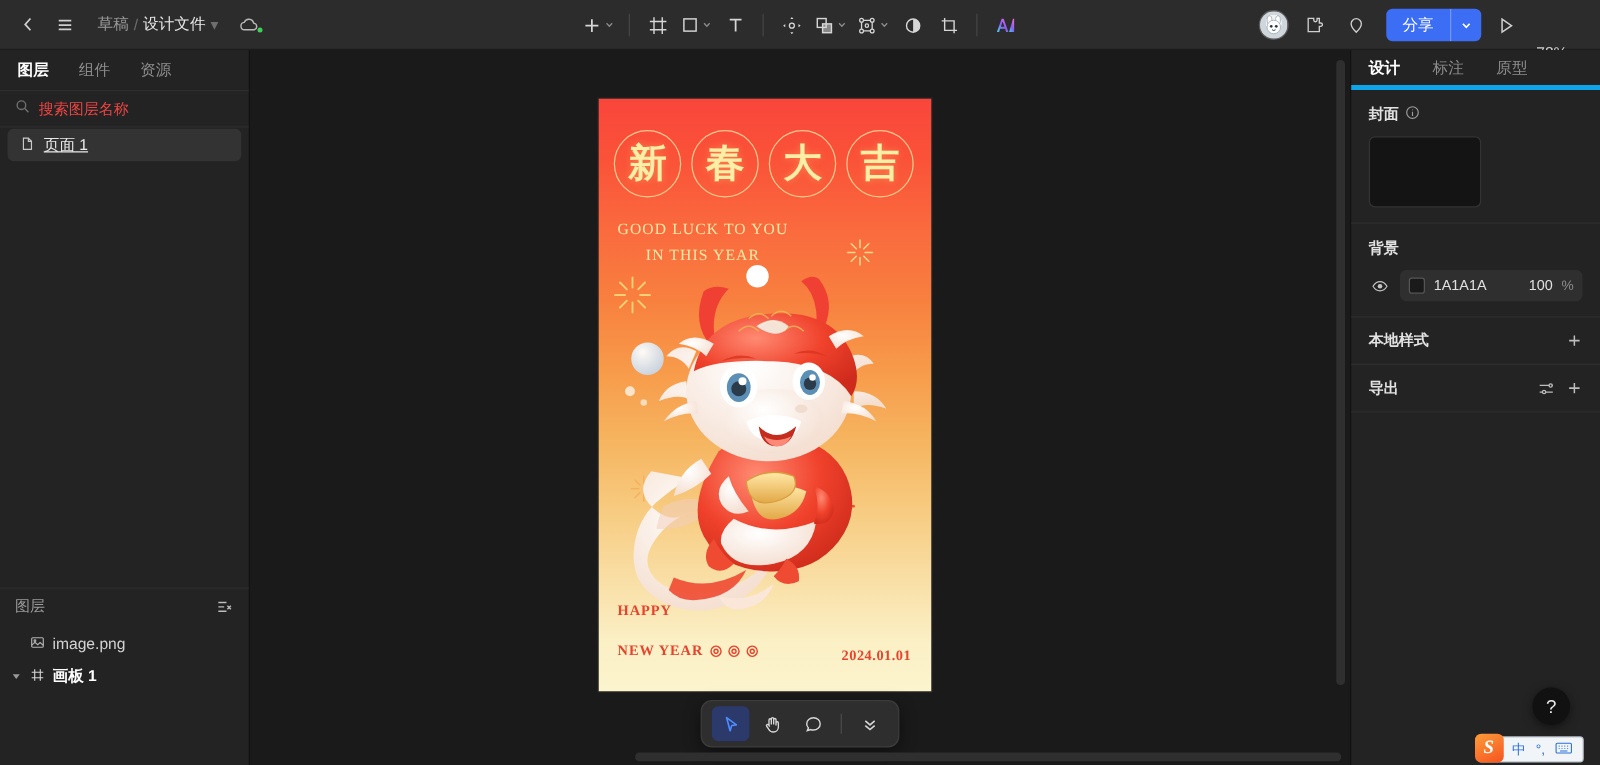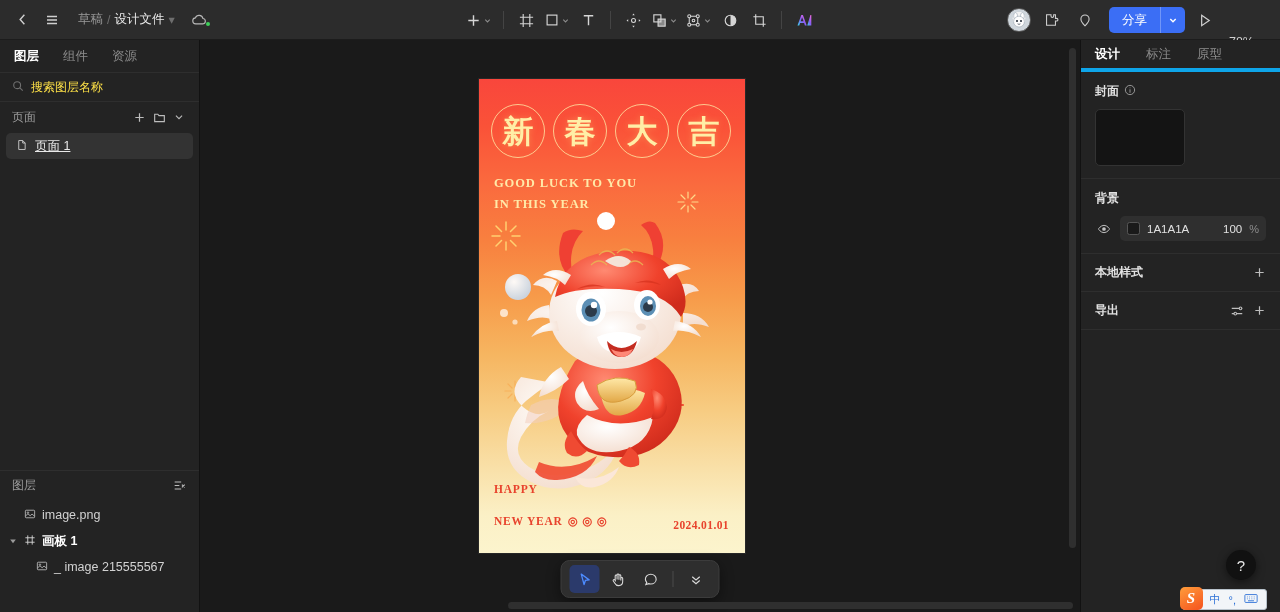--- a/index.html
+++ b/index.html
@@ -84,21 +84,21 @@
     display: flex; flex-direction: column;
   }
   .l-tabs { display: flex; align-items: center; height: 32px; padding: 0 14px; gap: 24px; }
   .l-tab { font-size: 12.5px; color: #8d8d8d; cursor: pointer; }
   .l-tab.on { color: #fff; font-weight: bold; }
   .l-search {
     height: 30px; display: flex; align-items: center; gap: 7px;
     padding: 0 12px; border-top: 1px solid #2e2e2e; border-bottom: 1px solid #2e2e2e;
     color: #6f6f6f; cursor: text;
   }
-  .l-search .ph { font-size: 12px; color: #fde047; }
+  .l-search .ph { font-size: 12px; color: #ef4444; }
   .sec-head {
     height: 30px; display: flex; align-items: center; padding: 0 10px 0 12px;
     color: #9b9b9b; font-size: 12px;
   }
   .sec-head .sp { flex: 1; }
   .sec-ic { width: 20px; height: 20px; display: flex; align-items: center;
             justify-content: center; color: #bdbdbd; cursor: pointer; border-radius: 3px; }
   .page-row {
     margin: 1px 6px; height: 26px; border-radius: 5px;
     display: flex; align-items: center; gap: 7px; padding: 0 10px;
@@ -136,21 +136,21 @@
     width: 54px; height: 54px; border-radius: 50%;
     border: 1.5px solid rgba(255,240,170,.75);
     display: flex; align-items: center; justify-content: center;
     color: #ffeea6; font-size: 31px; font-weight: bold;
     font-family: "DejaVu Sans", sans-serif; line-height: 1;
     text-shadow: 0 0 6px rgba(255,220,120,.35);
   }
   .eng {
     position: absolute; left: 15px; top: 94px;
     color: #ffe9a8; font-family: "Liberation Serif", serif;
-    font-size: 12.5px; letter-spacing: .9px; line-height: 1.68; font-weight: bold;
+    font-size: 12.5px; letter-spacing: .9px; line-height: 1.68; font-weight: normal; text-align: center;
   }
   .dragon { position: absolute; left: 0; top: 130px; width: 266px; height: 280px; }
   .bottom-txt {
     position: absolute; left: 15px; bottom: 22px; color: #e8432d;
     font-family: "Liberation Serif", serif; font-size: 11.5px;
     letter-spacing: .8px; line-height: 1.75; font-weight: bold;
   }
   .bt-line2 { display: flex; align-items: center; gap: 5px; margin-top: 12px; }
   .bt-date {
     position: absolute; right: 16px; bottom: 22px; color: #e8432d;
@@ -419,39 +419,20 @@
     <div class="l-search">
       <span>
         <svg width="12" height="12" viewBox="0 0 14 14" fill="none" stroke="currentColor" stroke-width="1.3">
             <circle cx="6" cy="6" r="4"></circle>
             <path d="M9.2 9.2L12.5 12.5"></path>
           </svg>
       </span>
       <span class="ph">搜索图层名称</span>
     </div>
 
-    <div class="sec-head">
-      <span>页面</span>
-      <span class="sp"></span>
-      <span class="sec-ic">
-        <svg width="13" height="13" viewBox="0 0 14 14" stroke="currentColor" stroke-width="1.3">
-            <path d="M7 2.5v9M2.5 7h9"></path>
-          </svg>
-      </span>
-      <span class="sec-ic">
-        <svg width="13" height="13" viewBox="0 0 14 14" fill="none" stroke="currentColor" stroke-width="1.2">
-            <path d="M1.8 11.5v-8h3.4l1.2 1.5h5.8v6.5z"></path>
-          </svg>
-      </span>
-      <span class="sec-ic">
-        <svg width="12" height="12" viewBox="0 0 14 14" fill="none" stroke="currentColor" stroke-width="1.2">
-            <path d="M3.4 5.4L7 9l3.6-3.6"></path>
-          </svg>
-      </span>
-    </div>
     <div class="page-row">
       <span>
         <svg width="12" height="12" viewBox="0 0 14 14" fill="none" stroke="#c9c9c9" stroke-width="1.1">
             <path d="M3.2 1.8h4.6l2.9 2.9v7.5H3.2z"></path>
             <path d="M7.8 1.8v2.9h2.9"></path>
           </svg>
       </span>
       <span>页面 1</span>
     </div>
 
@@ -481,30 +462,20 @@
           <svg width="8" height="8" viewBox="0 0 8 8">
               <path d="M1.2 2.4h5.6L4 6.2z" fill="currentColor"></path>
             </svg>
         </span>
         <span>
           <svg width="12" height="12" viewBox="0 0 14 14" fill="none" stroke="#d6d6d6" stroke-width="1.05">
               <path d="M4.4 1.6v10.8M9.6 1.6v10.8M1.6 4.4h10.8M1.6 9.6h10.8"></path>
             </svg>
         </span>
         <span>画板 1</span>
-      </div>
-      <div class="layer-row" style="padding-left:36px">
-        <span>
-          <svg width="12" height="12" viewBox="0 0 14 14" fill="none" stroke="#b4b4b4" stroke-width="1.05">
-              <rect x="1.6" y="2.6" width="10.8" height="8.8" rx="1"></rect>
-              <path d="M1.6 9.4l3-2.6 2.6 2.2 2.2-1.9 3 2.5"></path>
-              <circle cx="4.6" cy="5.4" r=".85"></circle>
-            </svg>
-        </span>
-        <span>_ image 215555567</span>
       </div>
     </div>
   </div>
 
   <div class="canvas">
 
     <div class="artboard">
 
       <svg class="spark" style="left:196px;top:110px" width="26" height="26" viewBox="0 0 26 26">
         <g stroke="#ffd98a" stroke-width="1.2" stroke-linecap="round">

